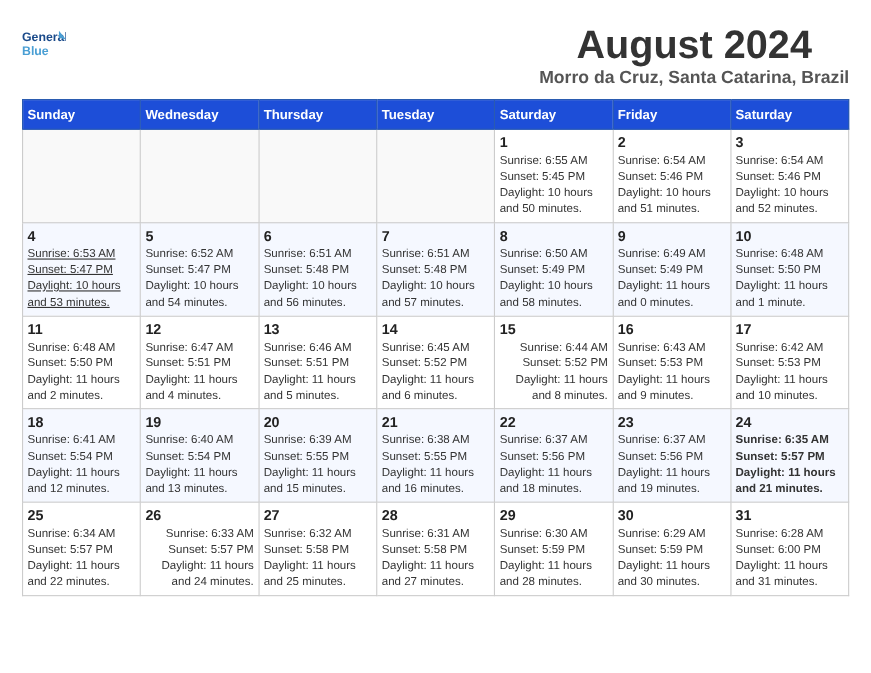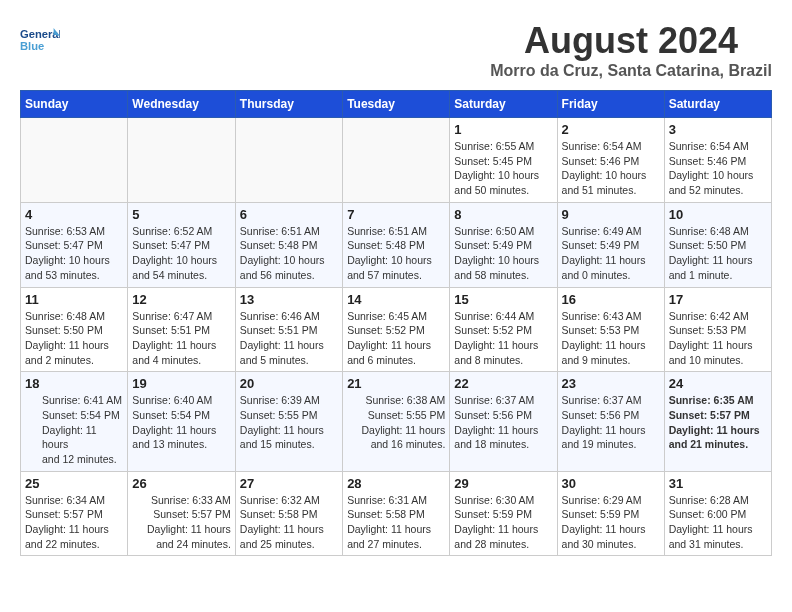--- a/index.html
+++ b/index.html
@@ -134,21 +134,21 @@
           <div class="day-number">3</div>
           <div class="day-info" style="white-space: pre-line;">Sunrise: 6:54 AM
 Sunset: 5:46 PM
 Daylight: 10 hours
 and 52 minutes.</div>
         </td>
       </tr>
       <tr>
         <td>
           <div class="day-number">4</div>
-          <div class="day-info" style="white-space: pre-line;">Sunrise: 6:53 AM
+          <div class="day-info" style="white-space: pre-line; text-decoration: underline;">Sunrise: 6:53 AM
 Sunset: 5:47 PM
 Daylight: 10 hours
 and 53 minutes.</div>
         </td>
         <td>
           <div class="day-number">5</div>
           <div class="day-info" style="white-space: pre-line;">Sunrise: 6:52 AM
 Sunset: 5:47 PM
 Daylight: 10 hours
 and 54 minutes.</div>
@@ -213,21 +213,21 @@
         </td>
         <td>
           <div class="day-number">14</div>
           <div class="day-info" style="white-space: pre-line;">Sunrise: 6:45 AM
 Sunset: 5:52 PM
 Daylight: 11 hours
 and 6 minutes.</div>
         </td>
         <td>
           <div class="day-number">15</div>
-          <div class="day-info" style="white-space: pre-line;">Sunrise: 6:44 AM
+          <div class="day-info" style="white-space: pre-line; text-align: right;">Sunrise: 6:44 AM
 Sunset: 5:52 PM
 Daylight: 11 hours
 and 8 minutes.</div>
         </td>
         <td>
           <div class="day-number">16</div>
           <div class="day-info" style="white-space: pre-line;">Sunrise: 6:43 AM
 Sunset: 5:53 PM
 Daylight: 11 hours
 and 9 minutes.</div>
@@ -236,42 +236,42 @@
           <div class="day-number">17</div>
           <div class="day-info" style="white-space: pre-line;">Sunrise: 6:42 AM
 Sunset: 5:53 PM
 Daylight: 11 hours
 and 10 minutes.</div>
         </td>
       </tr>
       <tr>
         <td>
           <div class="day-number">18</div>
-          <div class="day-info" style="white-space: pre-line; margin-left: 17px;">Sunrise: 6:41 AM
+          <div class="day-info" style="white-space: pre-line;">Sunrise: 6:41 AM
 Sunset: 5:54 PM
 Daylight: 11 hours
 and 12 minutes.</div>
         </td>
         <td>
           <div class="day-number">19</div>
           <div class="day-info" style="white-space: pre-line;">Sunrise: 6:40 AM
 Sunset: 5:54 PM
 Daylight: 11 hours
 and 13 minutes.</div>
         </td>
         <td>
           <div class="day-number">20</div>
           <div class="day-info" style="white-space: pre-line;">Sunrise: 6:39 AM
 Sunset: 5:55 PM
 Daylight: 11 hours
 and 15 minutes.</div>
         </td>
         <td>
           <div class="day-number">21</div>
-          <div class="day-info" style="white-space: pre-line; text-align: right;">Sunrise: 6:38 AM
+          <div class="day-info" style="white-space: pre-line;">Sunrise: 6:38 AM
 Sunset: 5:55 PM
 Daylight: 11 hours
 and 16 minutes.</div>
         </td>
         <td>
           <div class="day-number">22</div>
           <div class="day-info" style="white-space: pre-line;">Sunrise: 6:37 AM
 Sunset: 5:56 PM
 Daylight: 11 hours
 and 18 minutes.</div>

